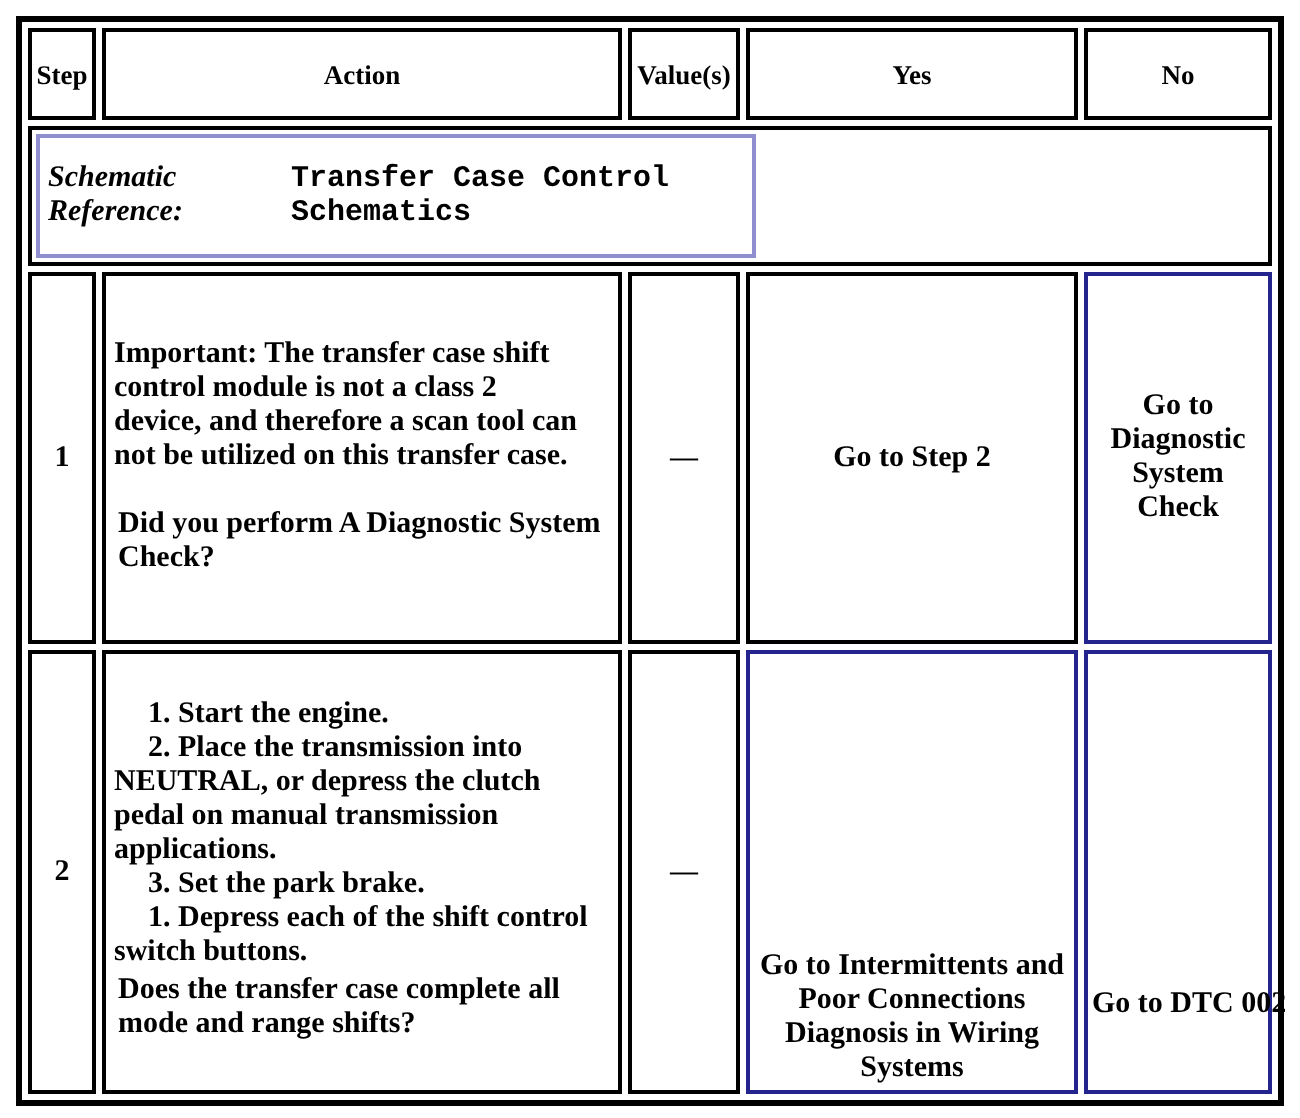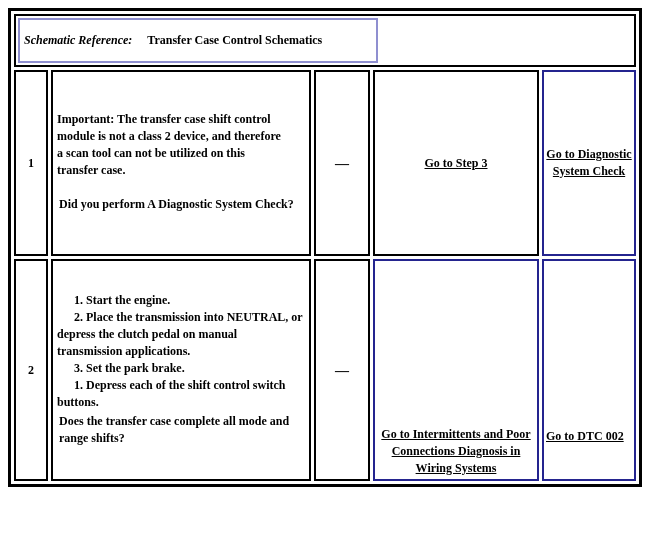--- a/index.html
+++ b/index.html
@@ -24,21 +24,21 @@
     table-layout:fixed;
     background:#fff;
   }
   td,th{
     border:2px solid #000;
     background:#fff;
     font-weight:bold;
     box-sizing:border-box;
     padding:2px;
     vertical-align:middle;
-    font-size:12px;
+    font-size:15px;
     line-height:17px;
   }
   th{
     font-size:13.5px;
     text-align:center;
     white-space:nowrap;
     height:46px;
     padding:0 1px;
   }
   .hl{ border-color:var(--hl); }
@@ -51,31 +51,31 @@
   }
   .schematic-box{
     border:2px solid var(--schem);
     width:360px;
     box-sizing:border-box;
     padding:12px 4px 12px 4px;
     display:flex;
     align-items:center;
   }
   .schematic-box .lbl{ font-style:italic; }
-  .schematic-box .val{ margin-left:15px; }
+  .schematic-box .val{ margin-left:15px;font-family:Liberation Mono, monospace; }
 
   
   td.step-cell{ text-align:center; }
   td.action-cell{
     text-align:left;
     padding:6px 4px 6px 4px;
     vertical-align:middle;
   }
   td.values-cell{ text-align:center; font-size:14px; }
-  td.yes-cell, td.no-cell{ text-align:center;text-decoration:underline; }
+  td.yes-cell, td.no-cell{ text-align:center; }
 
   tr.row1 td{ height:186px; }
   tr.row2 td{ height:222px; }
 
   .action-cell p{ margin:0 16px 17px 0; }
   .action-cell p:last-child{ margin:2px; }
   .list-item{ text-indent:17px; margin:0; }
   .question{ margin-top:17px; }
 
   td.bottom{ vertical-align:bottom; }
@@ -92,38 +92,45 @@
 <table class="diag">
   <colgroup>
     <col style="width:34px">
     <col style="width:260px">
     <col style="width:56px">
     <col style="width:166px">
     <col style="width:94px">
   </colgroup>
 
   <tbody>
+      <tr>
+    <th>Step</th>
+    <th>Action</th>
+    <th>Value(s)</th>
+    <th>Yes</th>
+    <th>No</th>
+  </tr>
 
   <tr>
     <td class="schematic-cell" colspan="5">
       <div class="schematic-box">
         <span class="lbl">Schematic Reference:</span>
         <span class="val">Transfer Case Control Schematics</span>
       </div>
     </td>
   </tr>
 
   <tr class="row1">
     <td class="step-cell">1</td>
     <td class="action-cell">
       <p>Important: The transfer case shift control module is not a class 2 device, and therefore a scan tool can not be utilized on this transfer case.</p>
       <p>Did you perform A Diagnostic System Check?</p>
     </td>
     <td class="values-cell">—</td>
-    <td class="yes-cell">Go to Step  3</td>
+    <td class="yes-cell">Go to Step  2</td>
     <td class="no-cell hl">Go to Diagnostic System Check</td>
   </tr>
 
   <tr class="row2">
     <td class="step-cell">2</td>
     <td class="action-cell">
       <div class="list-item">1. Start the engine.</div>
       <div class="list-item">2. Place the transmission into NEUTRAL, or depress the clutch pedal on manual transmission applications.</div>
       <div class="list-item">3. Set the park brake.</div>
       <div class="list-item">1. Depress each of the shift control switch buttons.</div>

